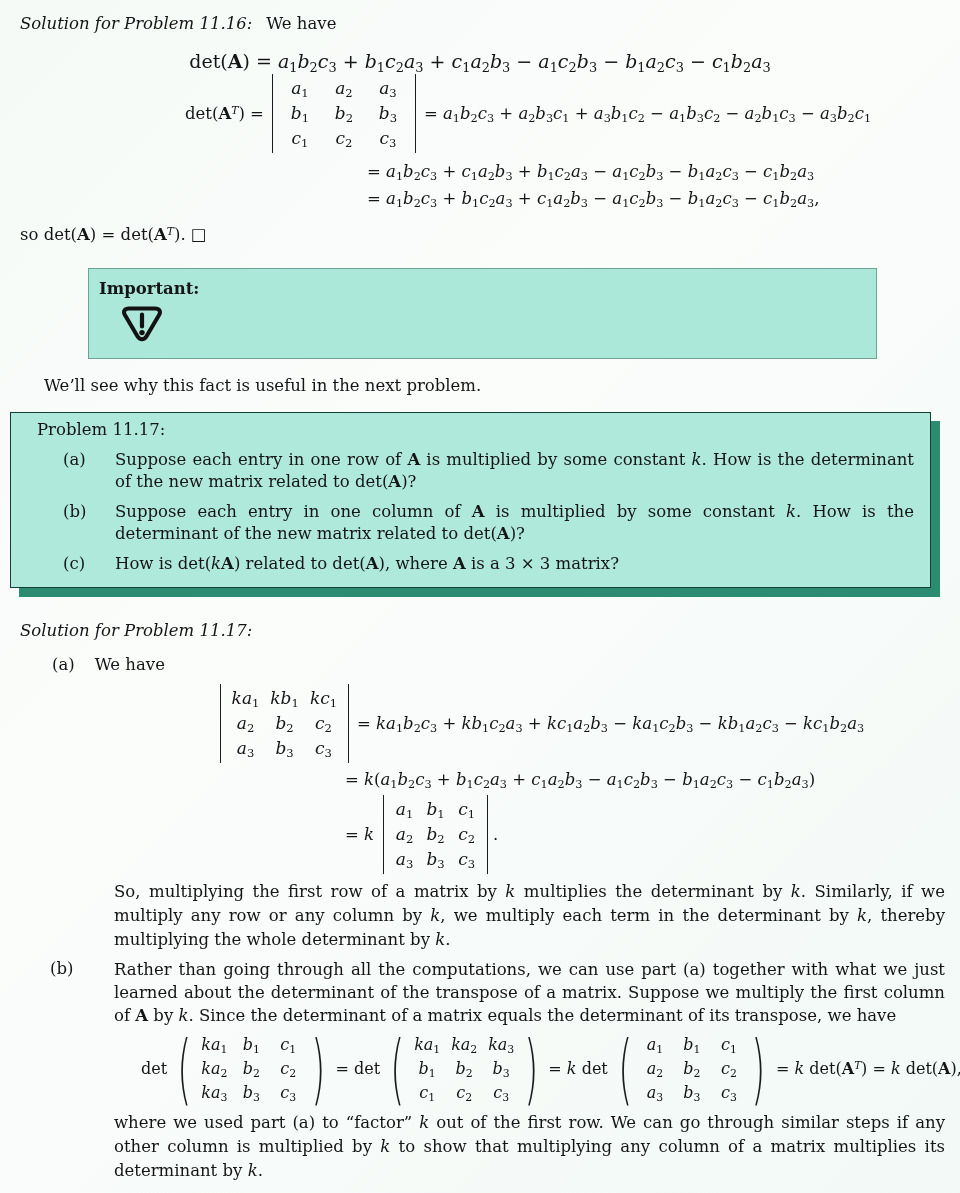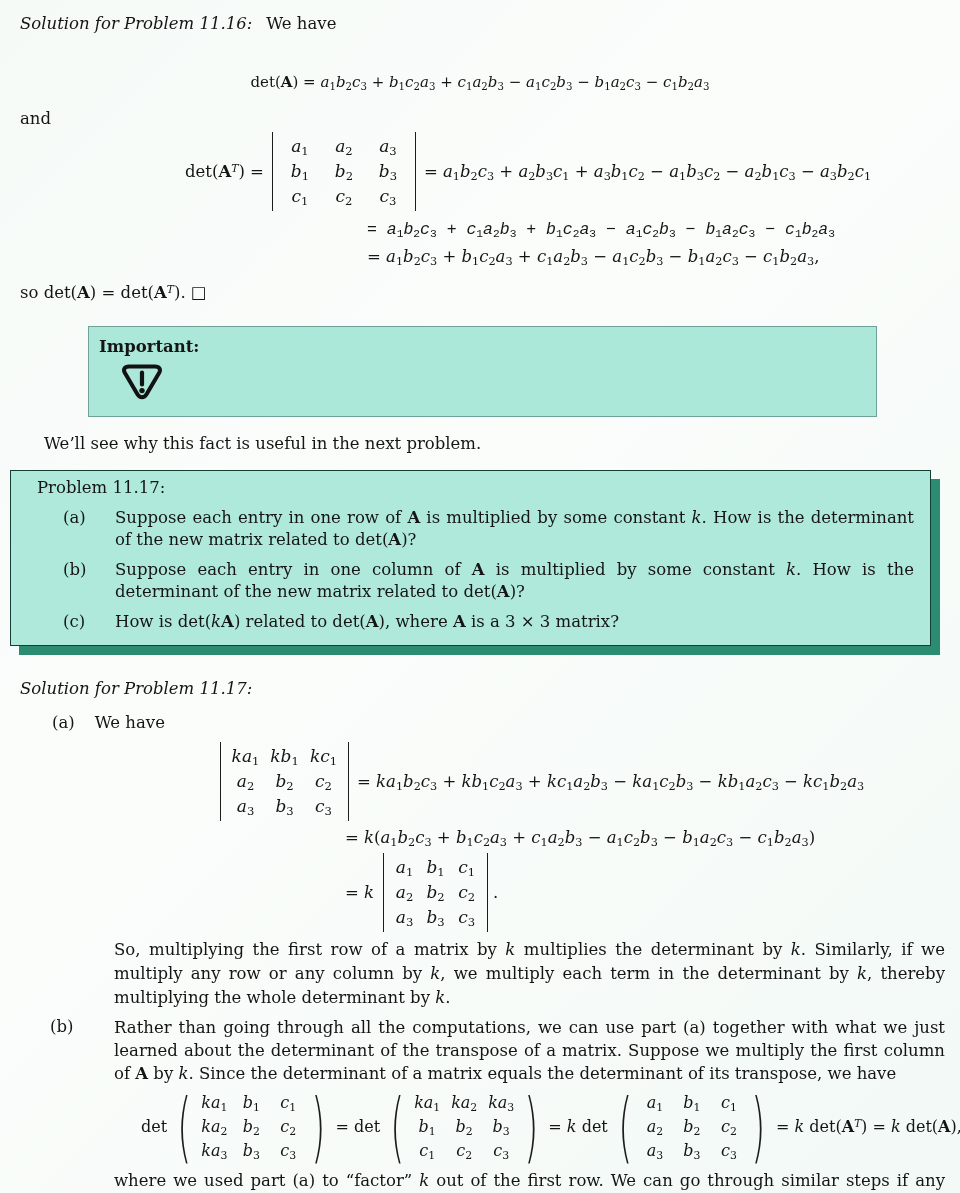--- a/index.html
+++ b/index.html
@@ -17,36 +17,36 @@
 
   i { font-style:italic; }
   b { font-weight:bold; font-style:normal; }
   sub { font-size:.68em; vertical-align:-0.28em; line-height:0; font-style:normal; }
   sup { font-size:.65em; vertical-align:0.45em; line-height:0; font-style:italic; }
 
   .heading { padding-top:13px; margin-left:20px; }
   .heading .it { font-style:italic; }
   .heading .rest { margin-left:14px; }
 
-  .eq-center { margin-top:36px; text-align:center; font-size:15px; }
+  .eq-center { margin-top:15px; text-align:center; font-size:19px; }
 
   .connector { margin:15px 0 0 20px; }
 
   
   .matrix { display:inline-block; }
   .mrow { display:flex; }
   .mcell { text-align:center; line-height:25px; font-size:17px; }
   .det { border-left:1.6px solid #1c1c1c; border-right:1.6px solid #1c1c1c; padding:2px 5px; }
 
   .detat { display:flex; align-items:center; margin:2px 0 0 185px; }
   .detat .prefix { margin-right:8px; }
   .detat .rhs { margin-left:8px; }
   .detat .mcell { width:44px; }
 
-  .cont1 { margin:8px 0 0 367px;font-family:Liberation Mono, monospace; }
+  .cont1 { margin:8px 0 0 367px; }
   .cont2 { margin:5px 0 0 367px; }
 
   .so-line { margin:14px 0 0 20px; }
 
   
   .important {
     margin:22px 0 0 88px; width:789px; min-height:80px;
     background:#ace8da; border:1px solid #6fa296;
     display:flex; padding:9px 10px 8px 10px;
   }
@@ -104,21 +104,20 @@
 <body>
 
 <div class="page">
 
   <div class="heading">
     <span class="it">Solution for Problem 11.16:</span><span class="rest">We have</span>
   </div>
 
   <div class="eq-center">det(<b>A</b>) = <i>a</i><sub>1</sub><i>b</i><sub>2</sub><i>c</i><sub>3</sub> + <i>b</i><sub>1</sub><i>c</i><sub>2</sub><i>a</i><sub>3</sub> + <i>c</i><sub>1</sub><i>a</i><sub>2</sub><i>b</i><sub>3</sub> − <i>a</i><sub>1</sub><i>c</i><sub>2</sub><i>b</i><sub>3</sub> − <i>b</i><sub>1</sub><i>a</i><sub>2</sub><i>c</i><sub>3</sub> − <i>c</i><sub>1</sub><i>b</i><sub>2</sub><i>a</i><sub>3</sub></div>
 
-  <div class="connector">and</div>
 
   <div class="detat">
     <span class="prefix">det(<b>A</b><sup>T</sup>) =</span>
     <span class="matrix det">
         <div class="mrow">
           <span class="mcell"><i>a</i><sub>1</sub></span>
           <span class="mcell"><i>a</i><sub>2</sub></span>
           <span class="mcell"><i>a</i><sub>3</sub></span>
         </div>
         <div class="mrow">

